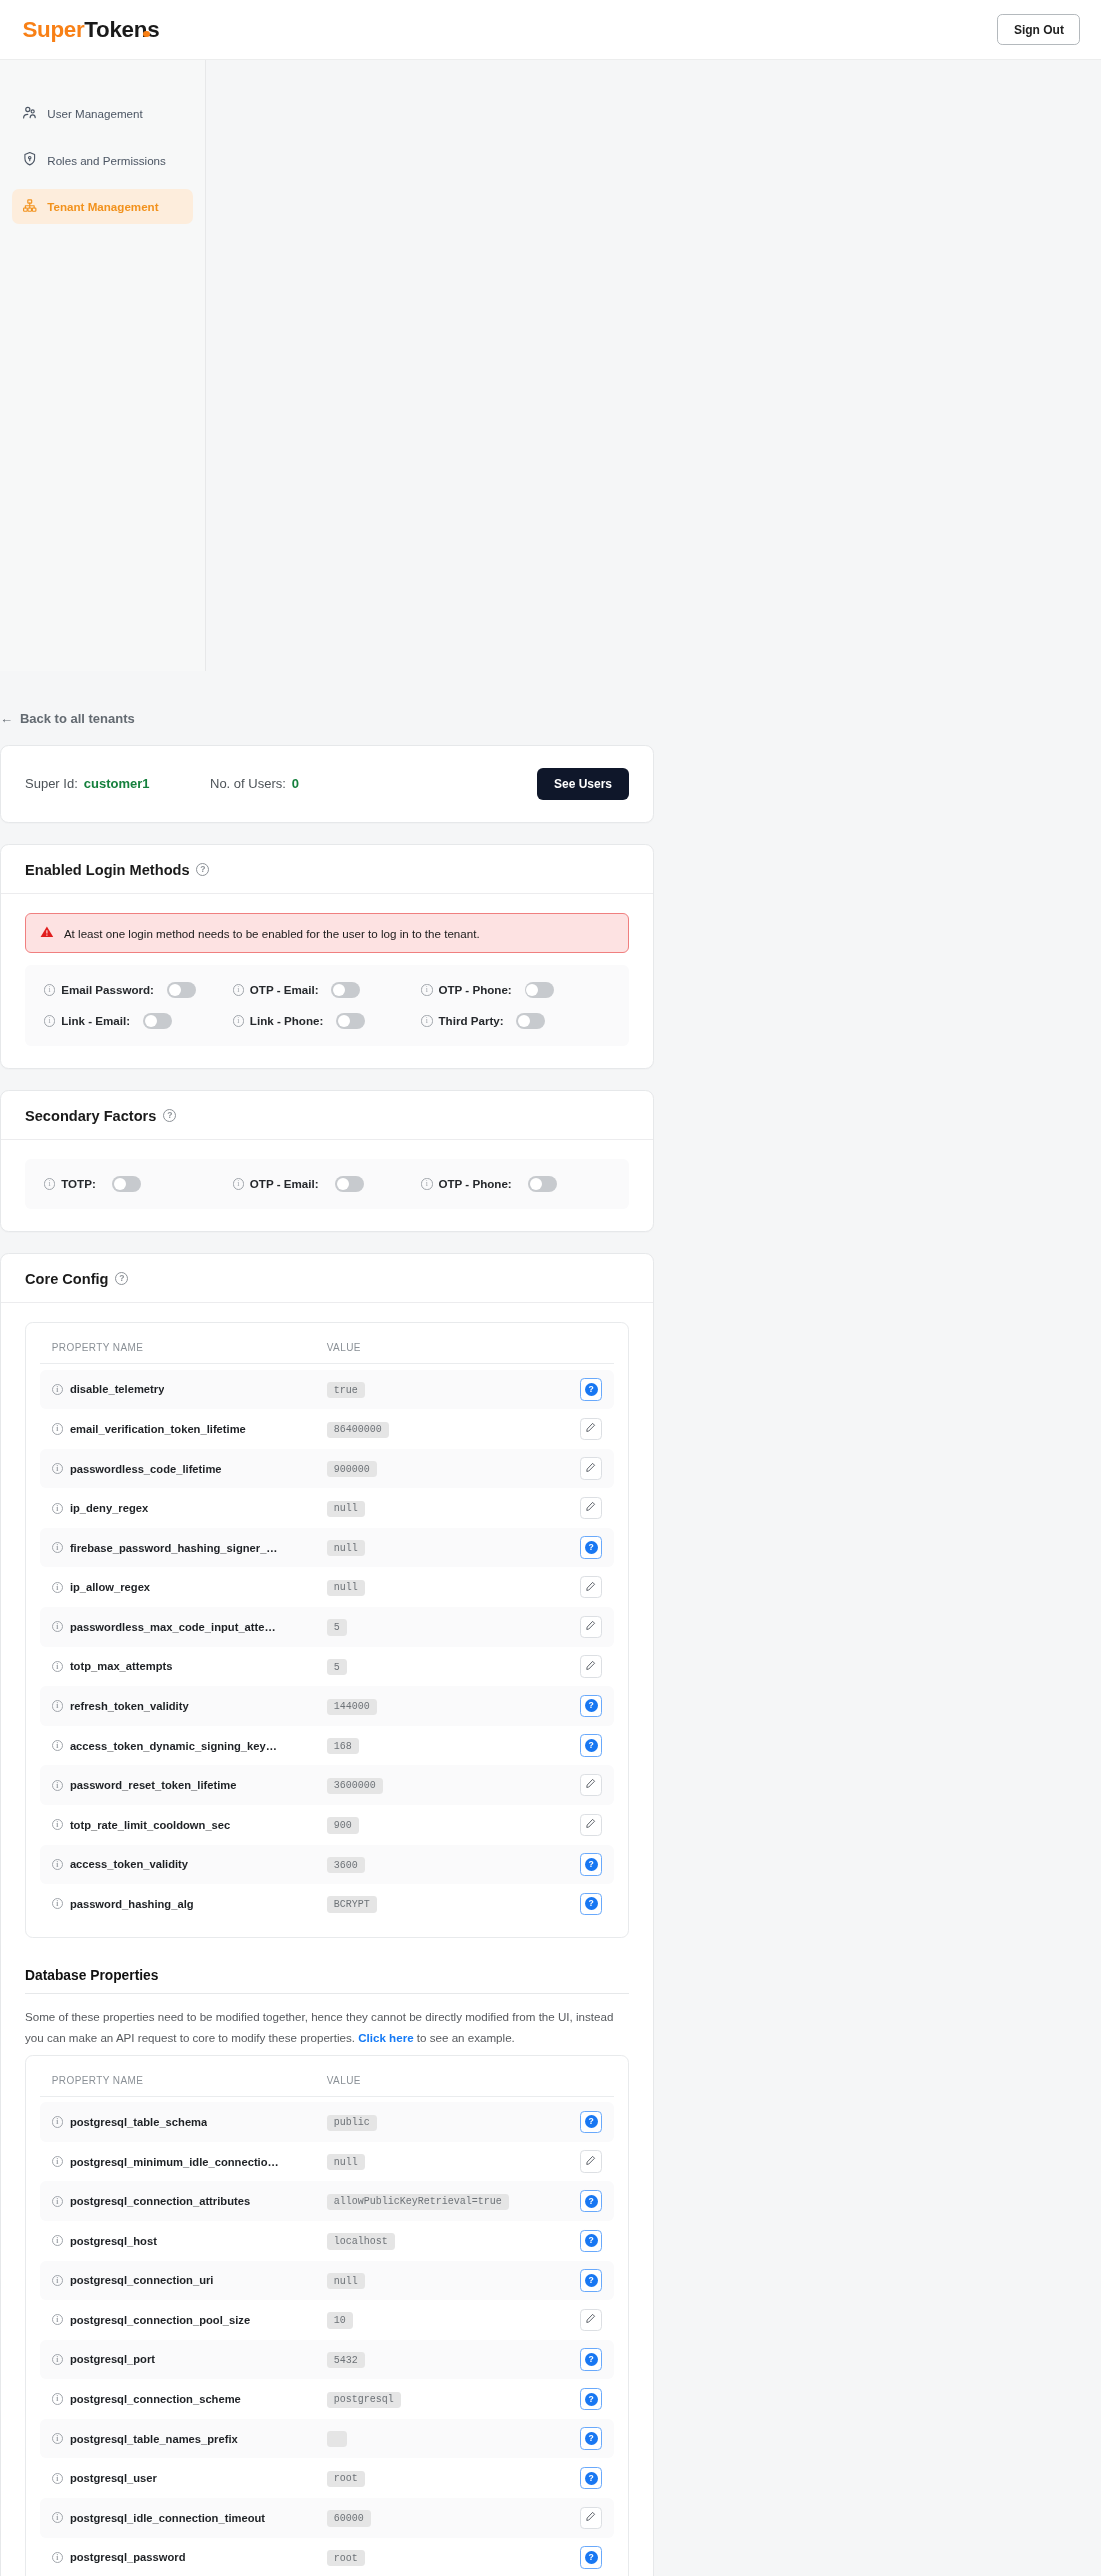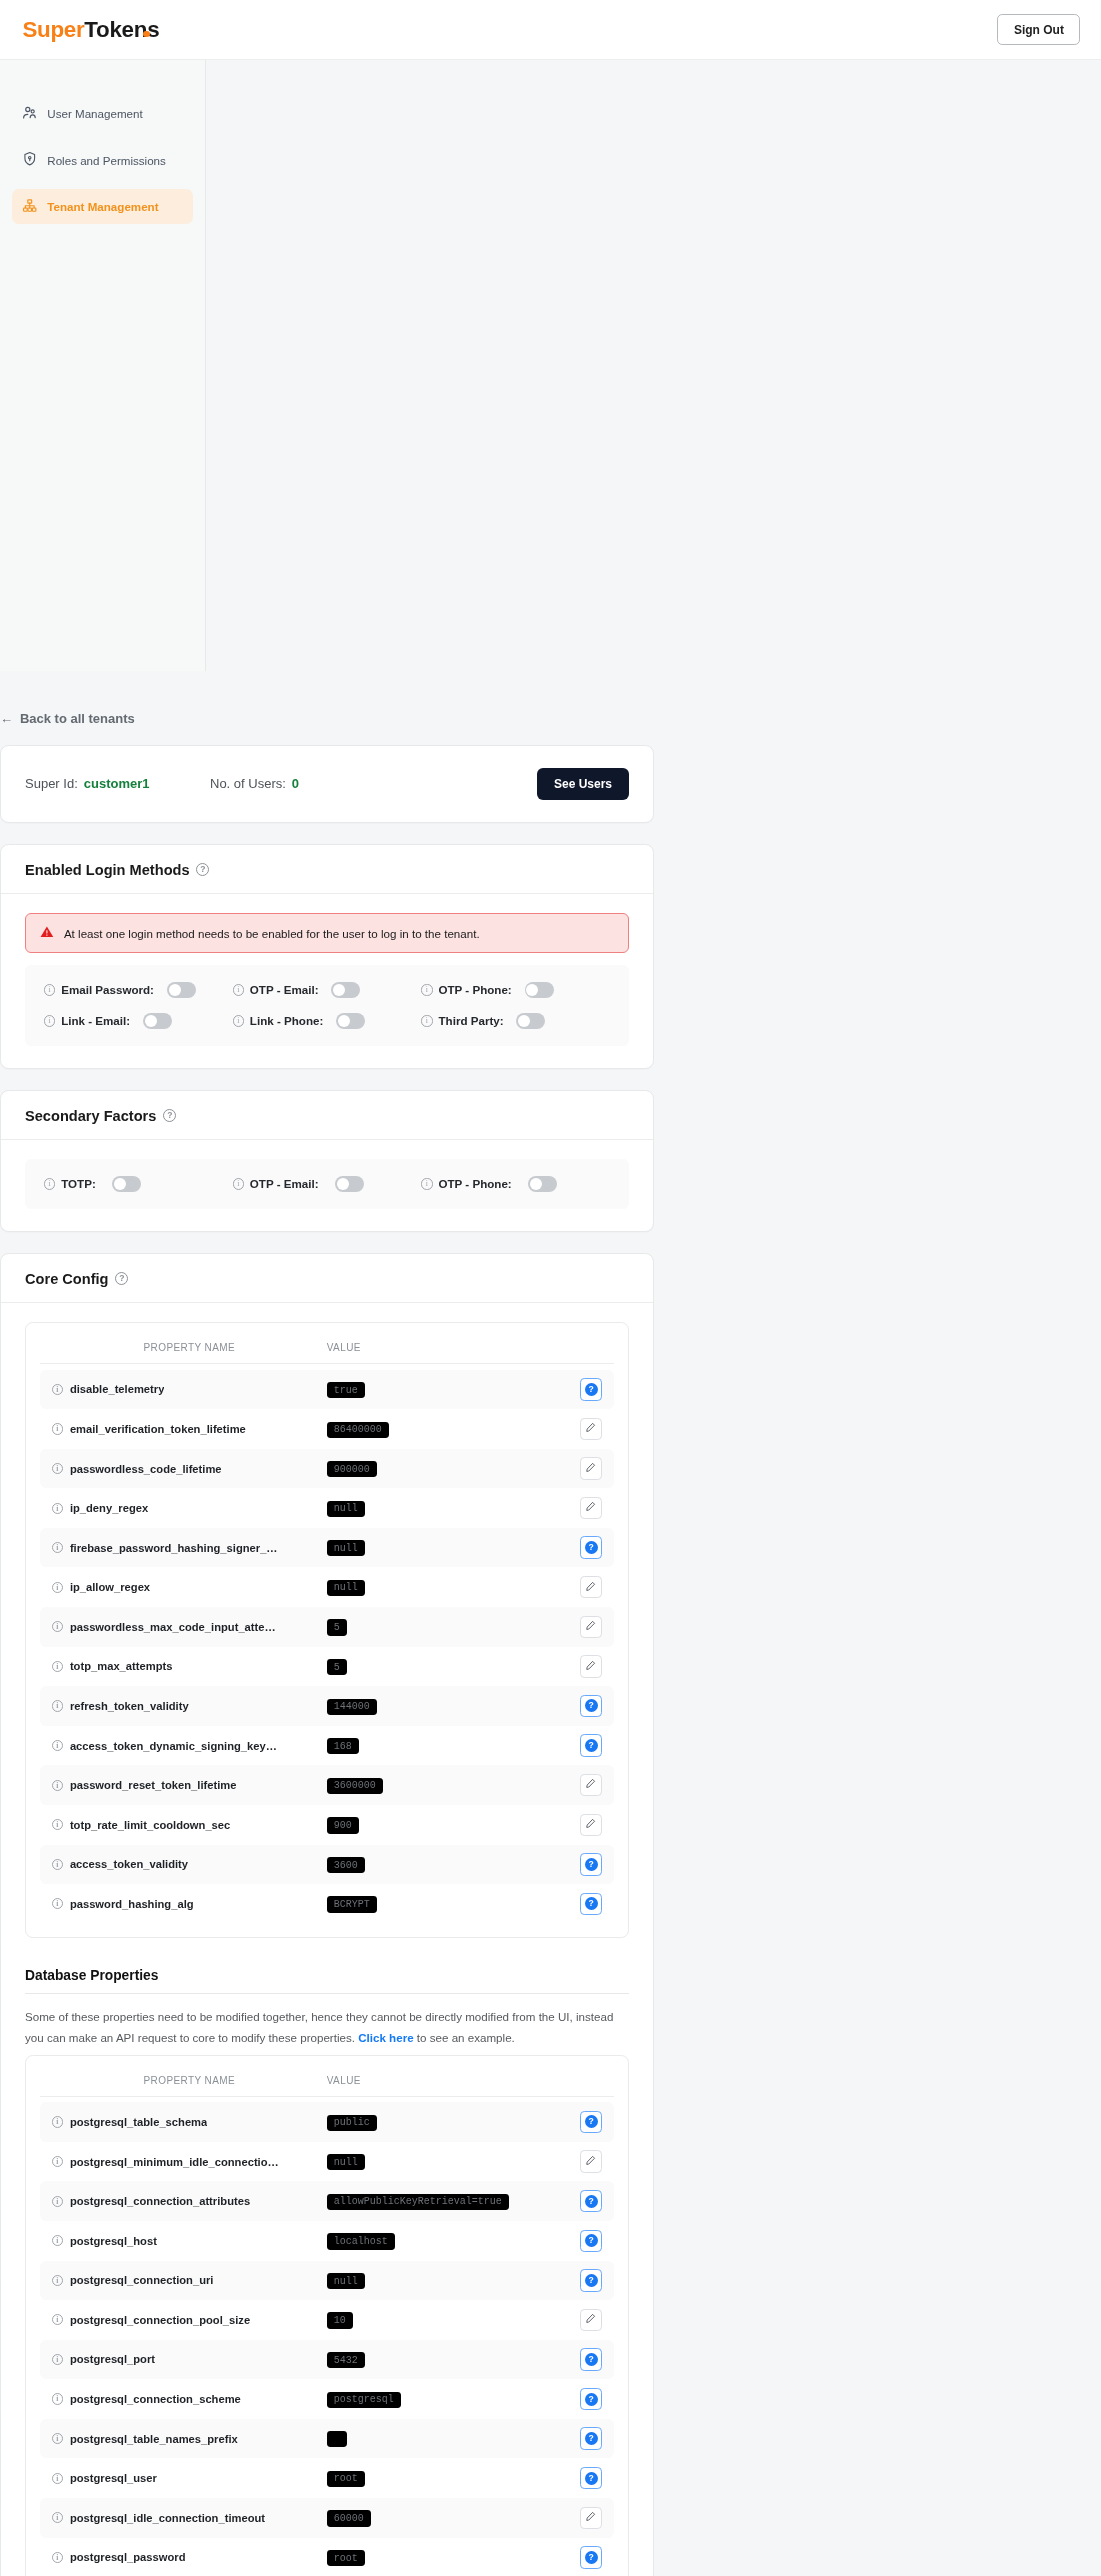--- a/index.html
+++ b/index.html
@@ -234,21 +234,21 @@
     padding: 6.9px 12px 10.3px 12px;
     border-bottom: 0.9px solid #eaecee;
     margin-bottom: 5.2px;
   }
   .prop-head .h {
     font-size: 10px;
     letter-spacing: 0.4px;
     color: #8a9096;
     font-weight: 400;
   }
-  .col-name { width: 275px; flex: 0 0 275px; text-align: center; }
+  .col-name { width: 275px; flex: 0 0 275px; }
   .col-val  { flex: 1 1 auto; }
   .prop-row {
     display: flex;
     align-items: center;
     padding: 8.6px 12px;
     border-radius: 6px;
     min-height: 36px;
   }
   .prop-row.alt { background: #fafafb; }
   .prop-name {
@@ -266,21 +266,21 @@
   }
   .prop-name .nm {
     overflow: hidden;
     text-overflow: ellipsis;
     white-space: nowrap;
     max-width: 224px;
   }
   .prop-val { flex: 1 1 auto; }
   .chip {
     display: inline-block;
-    background: #000000;
+    background: #e5e5e5;
     border-radius: 3.4px;
     padding: 2.6px 6.9px;
     font-family: "Liberation Mono", monospace;
     font-size: 10px;
     color: #6d7277;
     min-width: 12px;
   }
   .chip.empty { color: transparent; min-width: 19px; }
   .row-btn {
     width: 22.4px; height: 22.4px;

